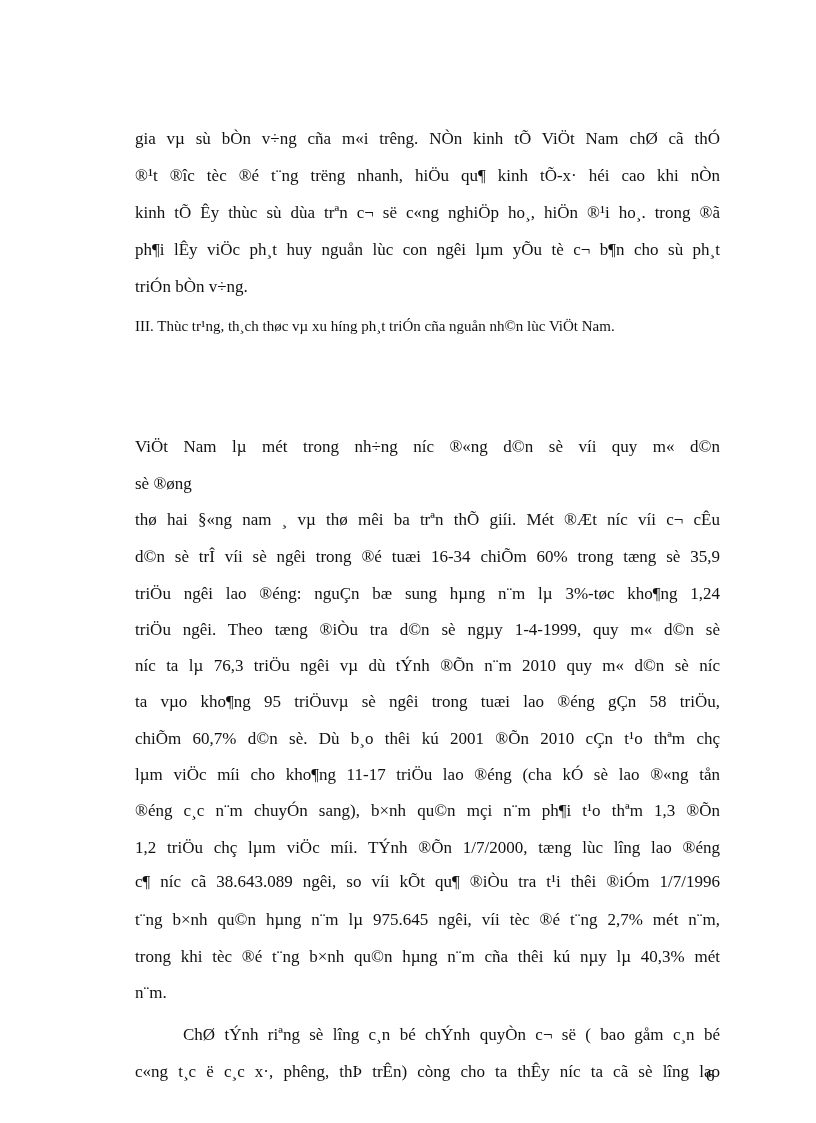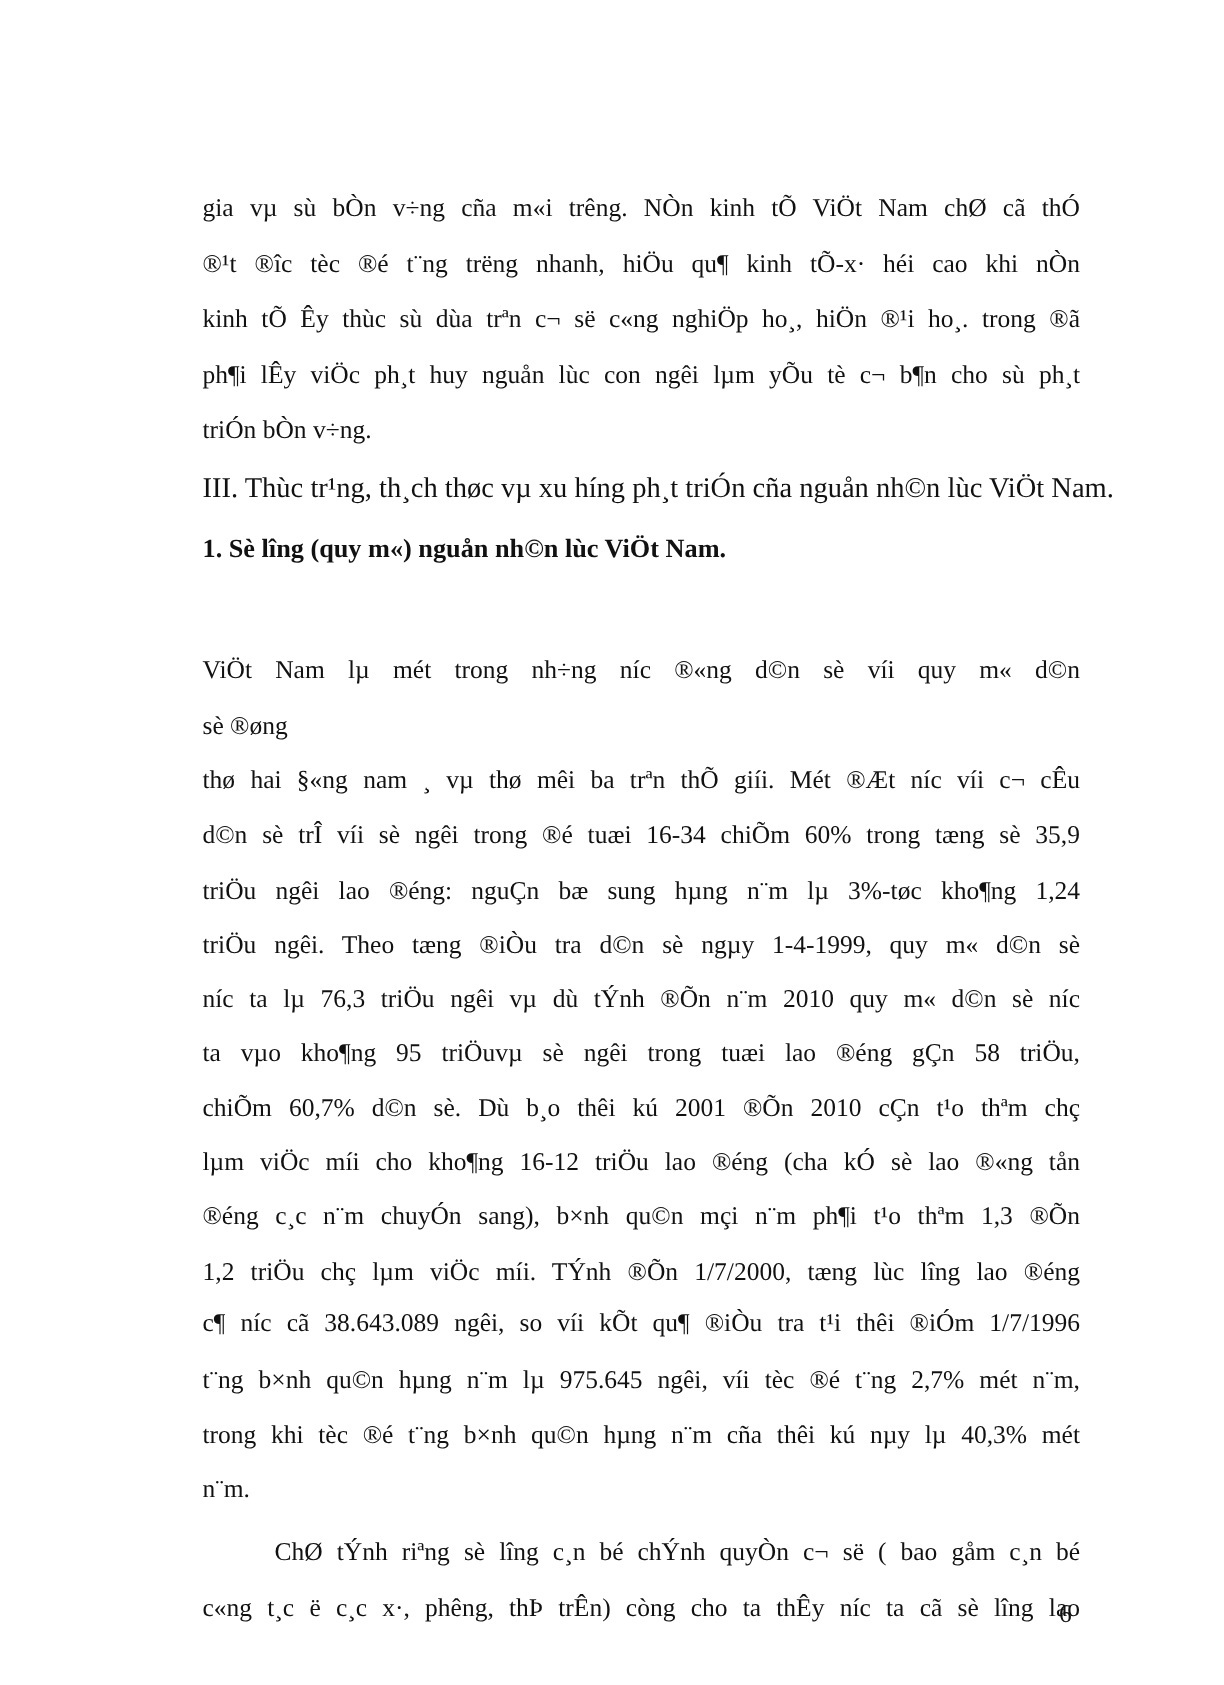--- a/index.html
+++ b/index.html
@@ -30,21 +30,21 @@
     text-align: justify;
     text-align-last: justify;
   }
   .line.last {
     text-align-last: left;
   }
   .h-section {
     position: absolute;
     left: 135px;
     width: 585px;
-    font-size: 19px;
+    font-size: 15px;
     line-height: 18px;
     white-space: nowrap;
   }
   .h-1 {
     position: absolute;
     left: 135px;
     font-size: 17.5px;
     font-weight: bold;
     line-height: 22px;
     white-space: nowrap;
@@ -82,34 +82,33 @@
   <div>
     <div class="line" style="top:116px">gia vµ sù bÒn v÷ng cña m«i tr­êng.  NÒn kinh tÕ ViÖt Nam chØ cã thÓ</div>
     <div class="line" style="top:153px">®¹t ®­îc  tèc ®é t¨ng tr­ëng  nhanh, hiÖu qu¶ kinh tÕ-x· héi cao khi nÒn</div>
     <div class="line" style="top:190px">kinh tÕ Êy thùc sù dùa trªn c¬ së c«ng nghiÖp ho¸, hiÖn ®¹i ho¸. trong ®ã</div>
     <div class="line" style="top:227px">ph¶i lÊy viÖc ph¸t huy nguån lùc con ng­êi  lµm yÕu tè c¬ b¶n cho sù ph¸t</div>
     <div class="line last" style="top:264px">triÓn bÒn v÷ng.</div>
   </div>
 
   <div class="h-section" style="top:304px">III. Thùc tr¹ng, th¸ch thøc vµ xu h­íng  ph¸t triÓn cña nguån nh©n lùc ViÖt Nam.</div>
 
-  <div class="h-1" style="top:341px">1.  Sè l­îng  (quy m«) nguån nh©n lùc ViÖt Nam.</div>
 
 
   <div>
     <div class="line" style="top:424px">ViÖt Nam lµ mét trong nh÷ng  n­íc   ®«ng   d©n   sè   víi   quy  m«  d©n</div>
     <div class="line last" style="top:461px">sè  ®øng</div>
     <div class="line" style="top:497px">thø hai §«ng nam  ¸ vµ thø m­êi  ba trªn thÕ giíi. Mét ®Æt n­íc  víi c¬ cÊu</div>
     <div class="line" style="top:534px">d©n sè trÎ víi sè ng­êi  trong ®é tuæi 16-34  chiÕm 60% trong tæng sè 35,9</div>
     <div class="line" style="top:571px">triÖu ng­êi  lao ®éng: nguÇn bæ sung hµng n¨m lµ 3%-tøc kho¶ng 1,24</div>
     <div class="line" style="top:607px">triÖu ng­êi.  Theo tæng ®iÒu tra d©n sè ngµy 1-4-1999,  quy m« d©n sè</div>
     <div class="line" style="top:643px">n­íc  ta lµ 76,3 triÖu ng­êi  vµ dù tÝnh ®Õn n¨m 2010  quy m« d©n sè n­íc</div>
     <div class="line" style="top:679px">ta  vµo kho¶ng 95 triÖuvµ  sè ng­êi  trong tuæi lao ®éng gÇn 58 triÖu,</div>
     <div class="line" style="top:716px">chiÕm 60,7% d©n sè. Dù b¸o thêi kú 2001  ®Õn 2010  cÇn t¹o thªm chç</div>
-    <div class="line" style="top:752px">lµm viÖc míi cho kho¶ng 16-12  triÖu lao ®éng (ch­a  kÓ sè lao ®«ng tån</div>
+    <div class="line" style="top:752px">lµm viÖc míi cho kho¶ng 11-17  triÖu lao ®éng (ch­a  kÓ sè lao ®«ng tån</div>
     <div class="line" style="top:788px">®éng  c¸c n¨m chuyÓn sang), b×nh qu©n mçi n¨m ph¶i t¹o thªm 1,3  ®Õn</div>
     <div class="line" style="top:825px">1,2 triÖu chç lµm viÖc míi. TÝnh ®Õn 1/7/2000,  tæng lùc l­îng  lao ®éng</div>
     <div class="line" style="top:859px">c¶ n­íc   cã 38.643.089 ng­êi,   so víi kÕt qu¶ ®iÒu tra t¹i thêi ®iÓm 1/7/1996</div>
     <div class="line" style="top:897px">t¨ng b×nh qu©n hµng n¨m lµ 975.645 ng­êi,   víi tèc ®é t¨ng 2,7% mét n¨m,</div>
     <div class="line" style="top:934px">trong khi tèc ®é t¨ng b×nh qu©n hµng n¨m cña thêi kú nµy lµ 40,3% mét</div>
     <div class="line last" style="top:970px">n¨m.</div>
   </div>
 
   <div>
     <div class="line" style="top:1012px; left:183px; width:537px">ChØ tÝnh riªng  sè l­îng   c¸n bé chÝnh quyÒn c¬ së ( bao gåm  c¸n bé</div>

